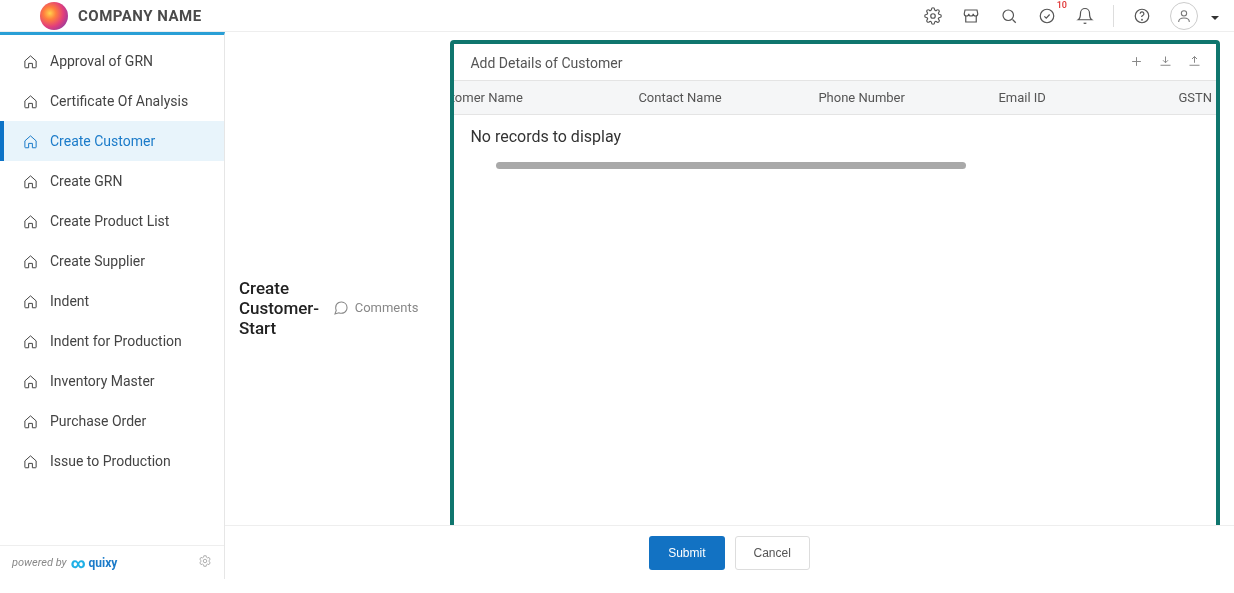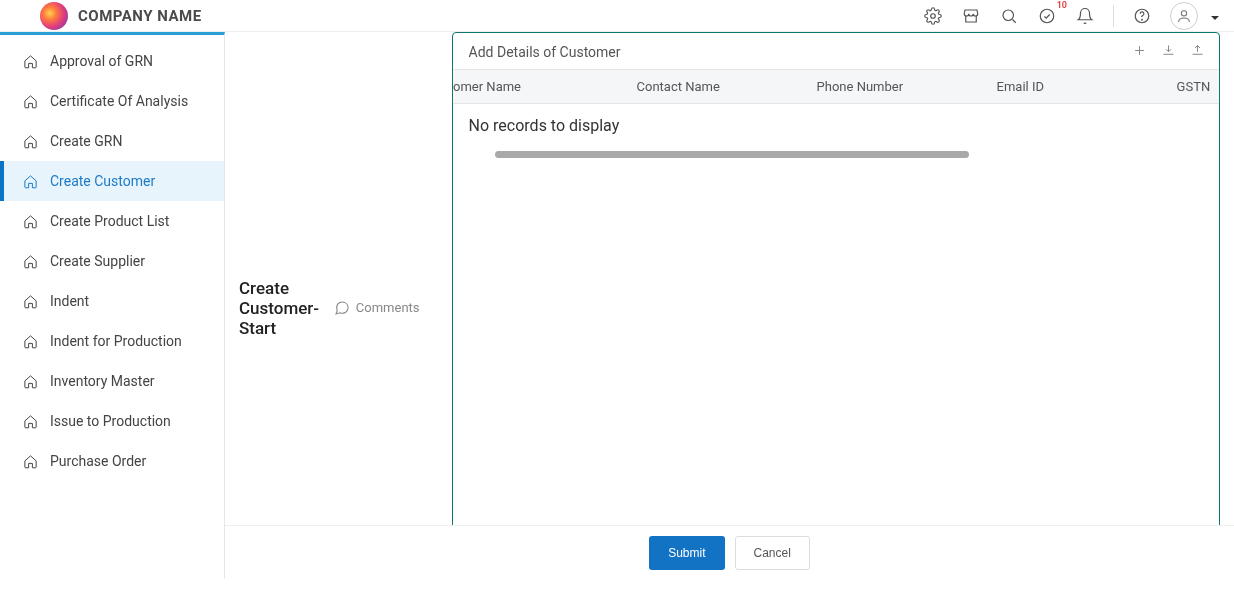--- a/index.html
+++ b/index.html
@@ -154,22 +154,22 @@
     padding: 14px 18px 10px 14px;
   }
   .page-title { font-size: 17px; font-weight: 500; color: #222; }
   .comments-link {
     display: flex; align-items: center; gap: 6px;
     color: #888; font-size: 13px; cursor: pointer;
   }
   .comments-link svg { width: 16px; height: 16px; stroke: currentColor; fill: none; stroke-width: 1.6; }
 
   .panel {
-    margin: 0 14px 0 14px;
-    border: 1px solid #0f766e;
+    margin: 8px 14px 0 14px;
+    border: 4px solid #0f766e;
     border-radius: 4px;
     background: #fff;
     overflow: hidden;
   }
   .panel-header {
     display: flex;
     align-items: center;
     justify-content: space-between;
     padding: 10px 14px 8px 16px;
     font-size: 14px;
@@ -327,36 +327,36 @@
         <span class="sidebar-item-label">Approval of GRN</span>
       </div>
       <div class="sidebar-item">
         <span class="sidebar-item-icon">
             <svg viewBox="0 0 24 24">
               <path d="M3 11l9-8 9 8v10a1 1 0 0 1-1 1h-5v-7h-6v7H4a1 1 0 0 1-1-1z"></path>
             </svg>
           </span>
         <span class="sidebar-item-label">Certificate Of Analysis</span>
       </div>
+      <div class="sidebar-item active">
+        <span class="sidebar-item-icon">
+            <svg viewBox="0 0 24 24">
+              <path d="M3 11l9-8 9 8v10a1 1 0 0 1-1 1h-5v-7h-6v7H4a1 1 0 0 1-1-1z"></path>
+            </svg>
+          </span>
+        <span class="sidebar-item-label">Create Customer</span>
+      </div>
       <div class="sidebar-item">
         <span class="sidebar-item-icon">
             <svg viewBox="0 0 24 24">
               <path d="M3 11l9-8 9 8v10a1 1 0 0 1-1 1h-5v-7h-6v7H4a1 1 0 0 1-1-1z"></path>
             </svg>
           </span>
         <span class="sidebar-item-label">Create GRN</span>
       </div>
-      <div class="sidebar-item active">
-        <span class="sidebar-item-icon">
-            <svg viewBox="0 0 24 24">
-              <path d="M3 11l9-8 9 8v10a1 1 0 0 1-1 1h-5v-7h-6v7H4a1 1 0 0 1-1-1z"></path>
-            </svg>
-          </span>
-        <span class="sidebar-item-label">Create Customer</span>
-      </div>
       <div class="sidebar-item">
         <span class="sidebar-item-icon">
             <svg viewBox="0 0 24 24">
               <path d="M3 11l9-8 9 8v10a1 1 0 0 1-1 1h-5v-7h-6v7H4a1 1 0 0 1-1-1z"></path>
             </svg>
           </span>
         <span class="sidebar-item-label">Create Product List</span>
       </div>
       <div class="sidebar-item">
         <span class="sidebar-item-icon">
@@ -389,29 +389,44 @@
             </svg>
           </span>
         <span class="sidebar-item-label">Inventory Master</span>
       </div>
       <div class="sidebar-item">
         <span class="sidebar-item-icon">
             <svg viewBox="0 0 24 24">
               <path d="M3 11l9-8 9 8v10a1 1 0 0 1-1 1h-5v-7h-6v7H4a1 1 0 0 1-1-1z"></path>
             </svg>
           </span>
+        <span class="sidebar-item-label">Purchase Order</span>
+      </div>
+      <div class="sidebar-item">
+        <span class="sidebar-item-icon">
+            <svg viewBox="0 0 24 24">
+              <path d="M3 11l9-8 9 8v10a1 1 0 0 1-1 1h-5v-7h-6v7H4a1 1 0 0 1-1-1z"></path>
+            </svg>
+          </span>
         <span class="sidebar-item-label">Issue to Production</span>
       </div>
-      <div class="sidebar-item">
-        <span class="sidebar-item-icon">
-            <svg viewBox="0 0 24 24">
-              <path d="M3 11l9-8 9 8v10a1 1 0 0 1-1 1h-5v-7h-6v7H4a1 1 0 0 1-1-1z"></path>
-            </svg>
-          </span>
-        <span class="sidebar-item-label">Purchase Order</span>
+    </div>
+    <div class="sidebar-footer">
+      <div class="powered-by">
+        <span>powered by</span>
+        <span class="quixy-logo">
+          <span class="quixy-infinity">∞</span>
+          <span>quixy</span>
+        </span>
+      </div>
+      <div class="sidebar-footer-gear">
+        <svg viewBox="0 0 24 24">
+            <circle cx="12" cy="12" r="3"></circle>
+            <path d="M19 12a7 7 0 0 0-.1-1.3l2-1.5-2-3.4-2.3 1a7 7 0 0 0-2.2-1.3L14 3h-4l-.4 2.5a7 7 0 0 0-2.2 1.3l-2.3-1-2 3.4 2 1.5A7 7 0 0 0 5 12c0 .4 0 .9.1 1.3l-2 1.5 2 3.4 2.3-1a7 7 0 0 0 2.2 1.3L10 21h4l.4-2.5a7 7 0 0 0 2.2-1.3l2.3 1 2-3.4-2-1.5c.1-.4.1-.9.1-1.3z"></path>
+          </svg>
       </div>
     </div>
   </div>
 
   <div class="main">
     <div class="page-header">
       <div class="page-title">Create Customer-Start</div>
       <div class="comments-link">
         <svg viewBox="0 0 24 24">
             <path d="M21 11.5a8.38 8.38 0 0 1-.9 3.8 8.5 8.5 0 0 1-7.6 4.7 8.38 8.38 0 0 1-3.8-.9L3 21l1.9-5.7a8.38 8.38 0 0 1-.9-3.8 8.5 8.5 0 0 1 4.7-7.6 8.38 8.38 0 0 1 3.8-.9h.5a8.48 8.48 0 0 1 8 8z"></path>

